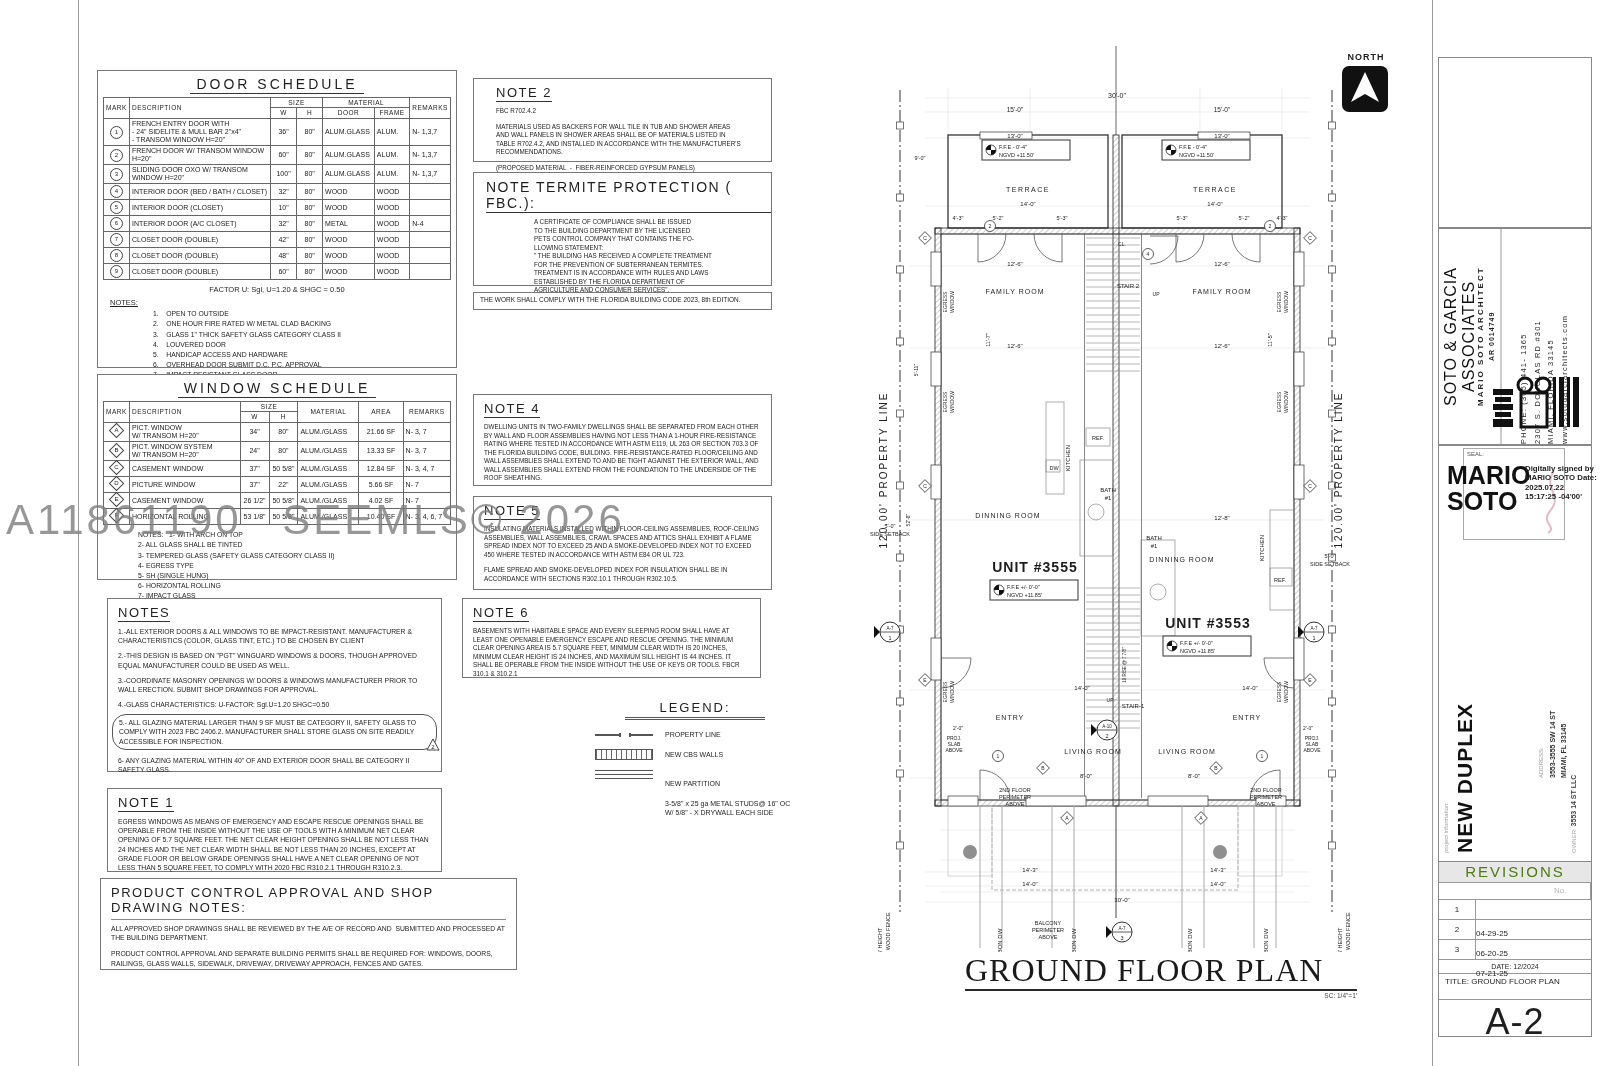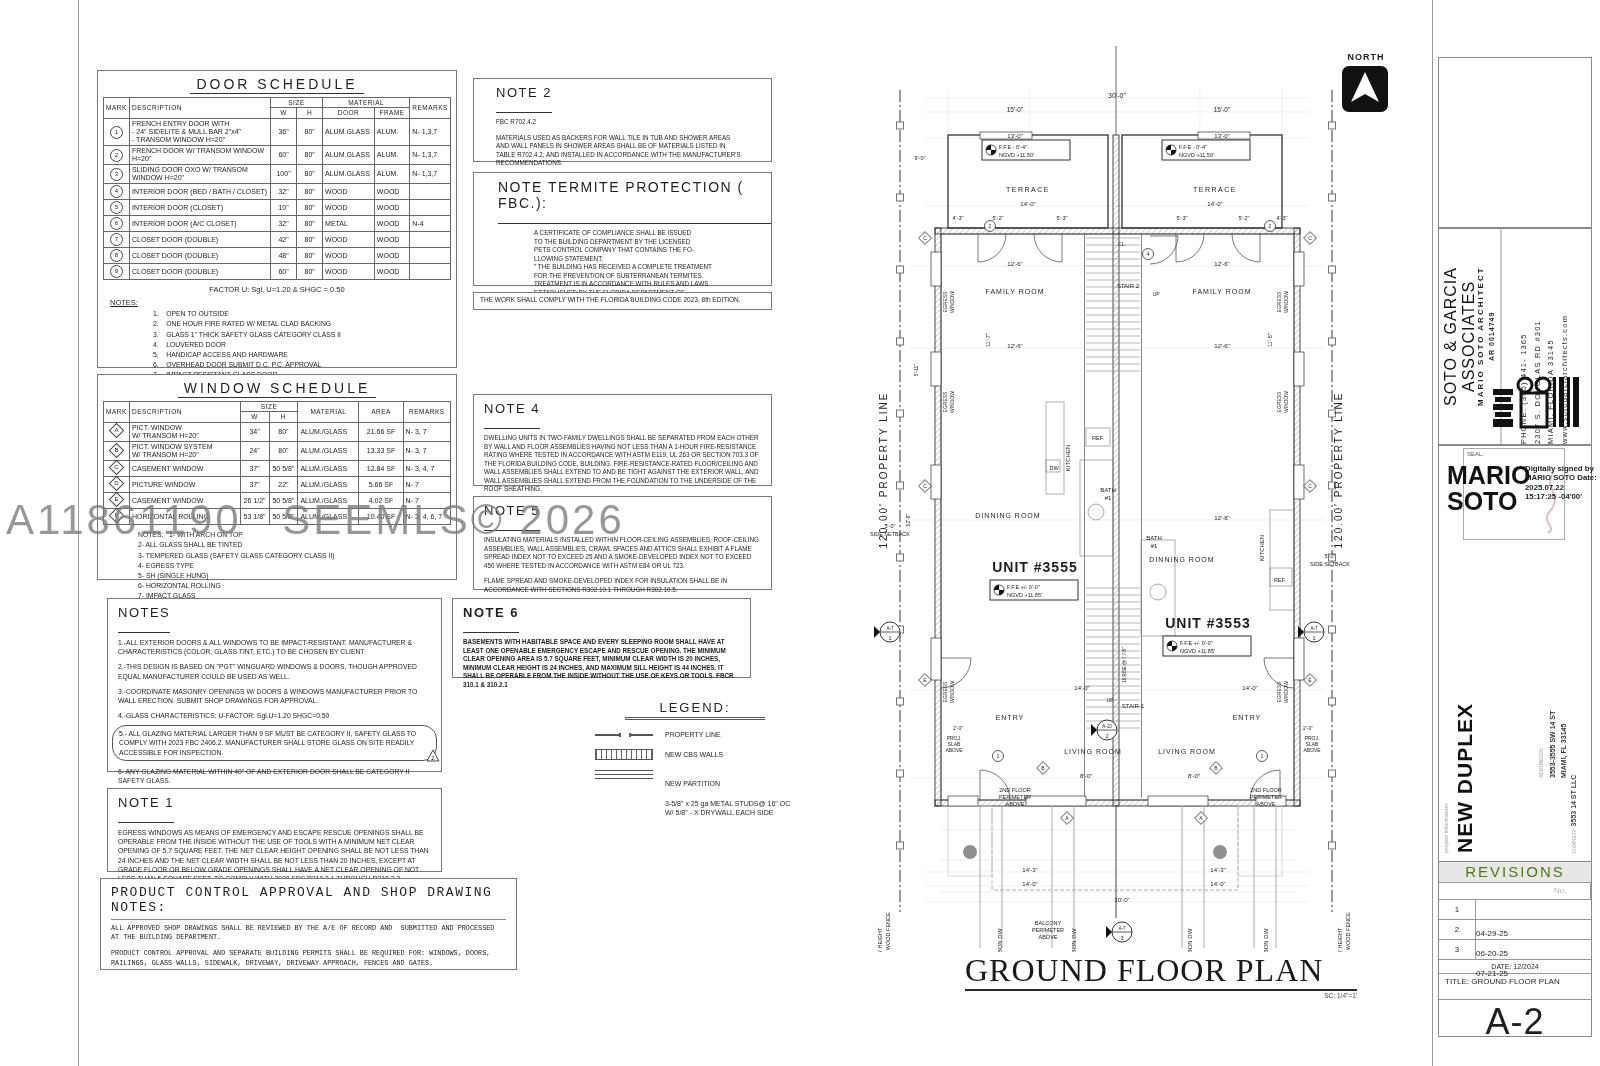--- a/index.html
+++ b/index.html
@@ -17,21 +17,21 @@
   table.sched td{white-space:pre-line;}
   td.ctr,th.ctr{text-align:center;}
   .cmark{display:inline-block;width:11px;height:11px;border:1px solid #444;border-radius:50%;
         font-size:6px;line-height:11px;text-align:center;}
   .dmark{display:inline-block;width:9px;height:9px;border:1px solid #444;transform:rotate(45deg);
         position:relative;}
   .dmark i{position:absolute;left:0;top:0;width:9px;height:9px;transform:rotate(-45deg);
         font-style:normal;font-size:6px;line-height:9px;text-align:center;display:block;}
   .a65{font-size:6.8px;line-height:1.35;color:#222;}
   .note-title{font-size:13px;letter-spacing:1.5px;display:inline-block;
-        border-bottom:1.5px solid #333;padding-bottom:12px;margin:6px 0 5px 10px;}
+        border-bottom:1.5px solid #333;padding-bottom:1px;margin:6px 0 5px 10px;}
   .note-body{margin:0 10px 6px 10px;}
   .ln{margin-bottom:1px;white-space:pre-wrap;}
   .para .ln{margin-bottom:7px;}
   .cloud{border:1px solid #555;border-radius:14px;padding:3px 14px 3px 6px;margin:2px 4px 6px 4px;
         position:relative;}
   .delta{position:absolute;right:-4px;bottom:-4px;}
   .factor{text-align:center;font-size:7.5px;margin-top:3px;}
   .notes-lbl{font-size:7.5px;text-decoration:underline;margin:4px 0 2px 12px;}
   .indent{margin-left:55px;}
   .watermark{position:absolute;left:6px;top:496px;font-size:42px;letter-spacing:3px;
@@ -350,42 +350,42 @@
         <div class="ln">6- HORIZONTAL ROLLING</div>
         <div class="ln">7- IMPACT GLASS</div>
       </div>
   </div>
 
   <div class="box" style="left:107px;top:788px;width:333px;height:82px;">
     <div class="note-title">NOTE 1</div>
     <div class="a65 note-body">EGRESS WINDOWS AS MEANS OF EMERGENCY AND ESCAPE RESCUE OPENINGS SHALL BE OPERABLE FROM THE INSIDE WITHOUT THE USE OF TOOLS WITH A MINIMUM NET CLEAR OPENING OF 5.7 SQUARE FEET. THE NET CLEAR HEIGHT OPENING SHALL BE NOT LESS THAN 24 INCHES AND THE NET CLEAR WIDTH SHALL BE NOT LESS THAN 20 INCHES, EXCEPT AT  GRADE FLOOR OR BELOW GRADE OPENINGS SHALL HAVE A NET CLEAR OPENING OF NOT LESS THAN 5 SQUARE FEET, TO COMPLY WITH 2020 FBC R310.2.1 THROUGH R310.2.3.</div>
   </div>
 
-  <div class="box" style="left:100px;top:878px;width:415px;height:90px;font-family:Liberation Mono, monospace;">
+  <div class="box" style="left:100px;top:878px;width:415px;height:90px;">
     <div style="font-size:13px;letter-spacing:1.5px;margin:6px 10px 4px 10px;border-bottom:1px solid #888;padding-bottom:4px;">PRODUCT CONTROL APPROVAL AND SHOP DRAWING NOTES:</div>
     <div class="a65 note-body para">
         <div class="ln">ALL APPROVED SHOP DRAWINGS SHALL BE REVIEWED BY THE A/E OF RECORD AND  SUBMITTED AND PROCESSED AT THE BUILDING DEPARTMENT.</div>
         <div class="ln">PRODUCT CONTROL APPROVAL AND SEPARATE BUILDING PERMITS SHALL BE REQUIRED FOR: WINDOWS, DOORS, RAILINGS, GLASS WALLS, SIDEWALK, DRIVEWAY, DRIVEWAY APPROACH, FENCES AND GATES.</div>
       </div>
   </div>
 
   <div class="box" style="left:473px;top:78px;width:297px;height:82px;">
     <div class="note-title" style="margin-left:22px;">NOTE 2</div>
     <div class="a65 para" style="margin:0 8px 0 22px;font-size:6.3px;">
         <div class="ln">FBC R702.4.2</div>
         <div class="ln">MATERIALS USED AS BACKERS FOR WALL TILE IN TUB AND SHOWER AREAS
 AND WALL PANELS IN SHOWER AREAS SHALL BE OF MATERIALS LISTED IN
 TABLE R702.4.2, AND INSTALLED IN ACCORDANCE WITH THE MANUFACTURER'S
 RECOMMENDATIONS.</div>
         <div class="ln">(PROPOSED MATERIAL  -  FIBER-REINFORCED GYPSUM PANELS)</div>
       </div>
   </div>
 
   <div class="box" style="left:473px;top:172px;width:297px;height:112px;">
-    <div class="note-title" style="font-size:14px;margin-left:24px;">NOTE TERMITE PROTECTION ( FBC.):</div>
+    <div class="note-title" style="font-size:14px;margin-left:12px;">NOTE TERMITE PROTECTION ( FBC.):</div>
     <div class="a65" style="margin-left:60px;white-space:pre-line;font-size:6.3px;">A CERTIFICATE OF COMPLIANCE SHALL BE ISSUED
 TO THE BUILDING DEPARTMENT BY THE LICENSED
 PETS CONTROL COMPANY THAT CONTAINS THE FO-
 LLOWING STATEMENT:
 " THE BUILDING HAS RECEIVED A COMPLETE TREATMENT
 FOR THE PREVENTION OF SUBTERRANEAN TERMITES.
 TREATMENT IS IN ACCORDANCE WITH RULES AND LAWS
 ESTABLISHED BY THE FLORIDA DEPARTMENT OF
 AGRICULTURE AND CONSUMER SERVICES".</div>
   </div>
@@ -398,21 +398,21 @@
     <div class="note-title">NOTE 4</div>
     <div class="a65 note-body" style="font-size:6.3px;">DWELLING UNITS IN TWO-FAMILY DWELLINGS SHALL BE SEPARATED FROM EACH OTHER BY WALL AND FLOOR ASSEMBLIES HAVING NOT LESS THAN A 1-HOUR FIRE-RESISTANCE RATING WHERE TESTED IN ACCORDANCE WITH ASTM E119, UL 263 OR SECTION 703.3 OF THE FLORIDA BUILDING CODE, BUILDING. FIRE-RESISTANCE-RATED FLOOR/CEILING AND WALL ASSEMBLIES SHALL EXTEND TO AND BE TIGHT AGAINST THE EXTERIOR WALL, AND WALL ASSEMBLIES SHALL EXTEND FROM THE FOUNDATION TO THE UNDERSIDE OF THE ROOF SHEATHING.</div>
   </div>
   <div class="box" style="left:473px;top:496px;width:297px;height:92px;">
     <div class="note-title">NOTE 5</div>
     <div class="a65 note-body para" style="font-size:6.3px;">
         <div class="ln">INSULATING MATERIALS INSTALLED WITHIN FLOOR-CEILING ASSEMBLIES, ROOF-CEILING ASSEMBLIES, WALL ASSEMBLIES, CRAWL SPACES AND ATTICS SHALL EXHIBIT A FLAME SPREAD INDEX NOT TO EXCEED 25 AND A SMOKE-DEVELOPED INDEX NOT TO EXCEED 450 WHERE TESTED IN ACCORDANCE WITH ASTM E84 OR UL 723.</div>
         <div class="ln">FLAME SPREAD AND SMOKE-DEVELOPED INDEX FOR INSULATION SHALL BE IN ACCORDANCE WITH SECTIONS R302.10.1 THROUGH R302.10.5.</div>
       </div>
   </div>
-  <div class="box" style="left:452px;top:598px;width:297px;height:78px;font-weight:bold;">
+  <div class="box" style="left:462px;top:598px;width:297px;height:78px;">
     <div class="note-title">NOTE 6</div>
     <div class="a65 note-body" style="font-size:6.3px;">BASEMENTS WITH HABITABLE SPACE AND EVERY SLEEPING ROOM SHALL HAVE AT LEAST ONE OPENABLE EMERGENCY ESCAPE AND RESCUE OPENING. THE MINIMUM CLEAR OPENING AREA IS 5.7 SQUARE FEET, MINIMUM CLEAR WIDTH IS 20 INCHES, MINIMUM CLEAR HEIGHT IS 24 INCHES, AND MAXIMUM SILL HEIGHT IS 44 INCHES. IT SHALL BE OPERABLE FROM THE INSIDE WITHOUT THE USE OF KEYS OR TOOLS. FBCR 310.1 &amp; 310.2.1</div>
   </div>
 
   <div class="legend-wrap">
     <div class="legend-title">LEGEND:</div>
     <div class="legend-row">
       <div class="legend-sym">
           <div class="sym-prop"></div>
         </div>

